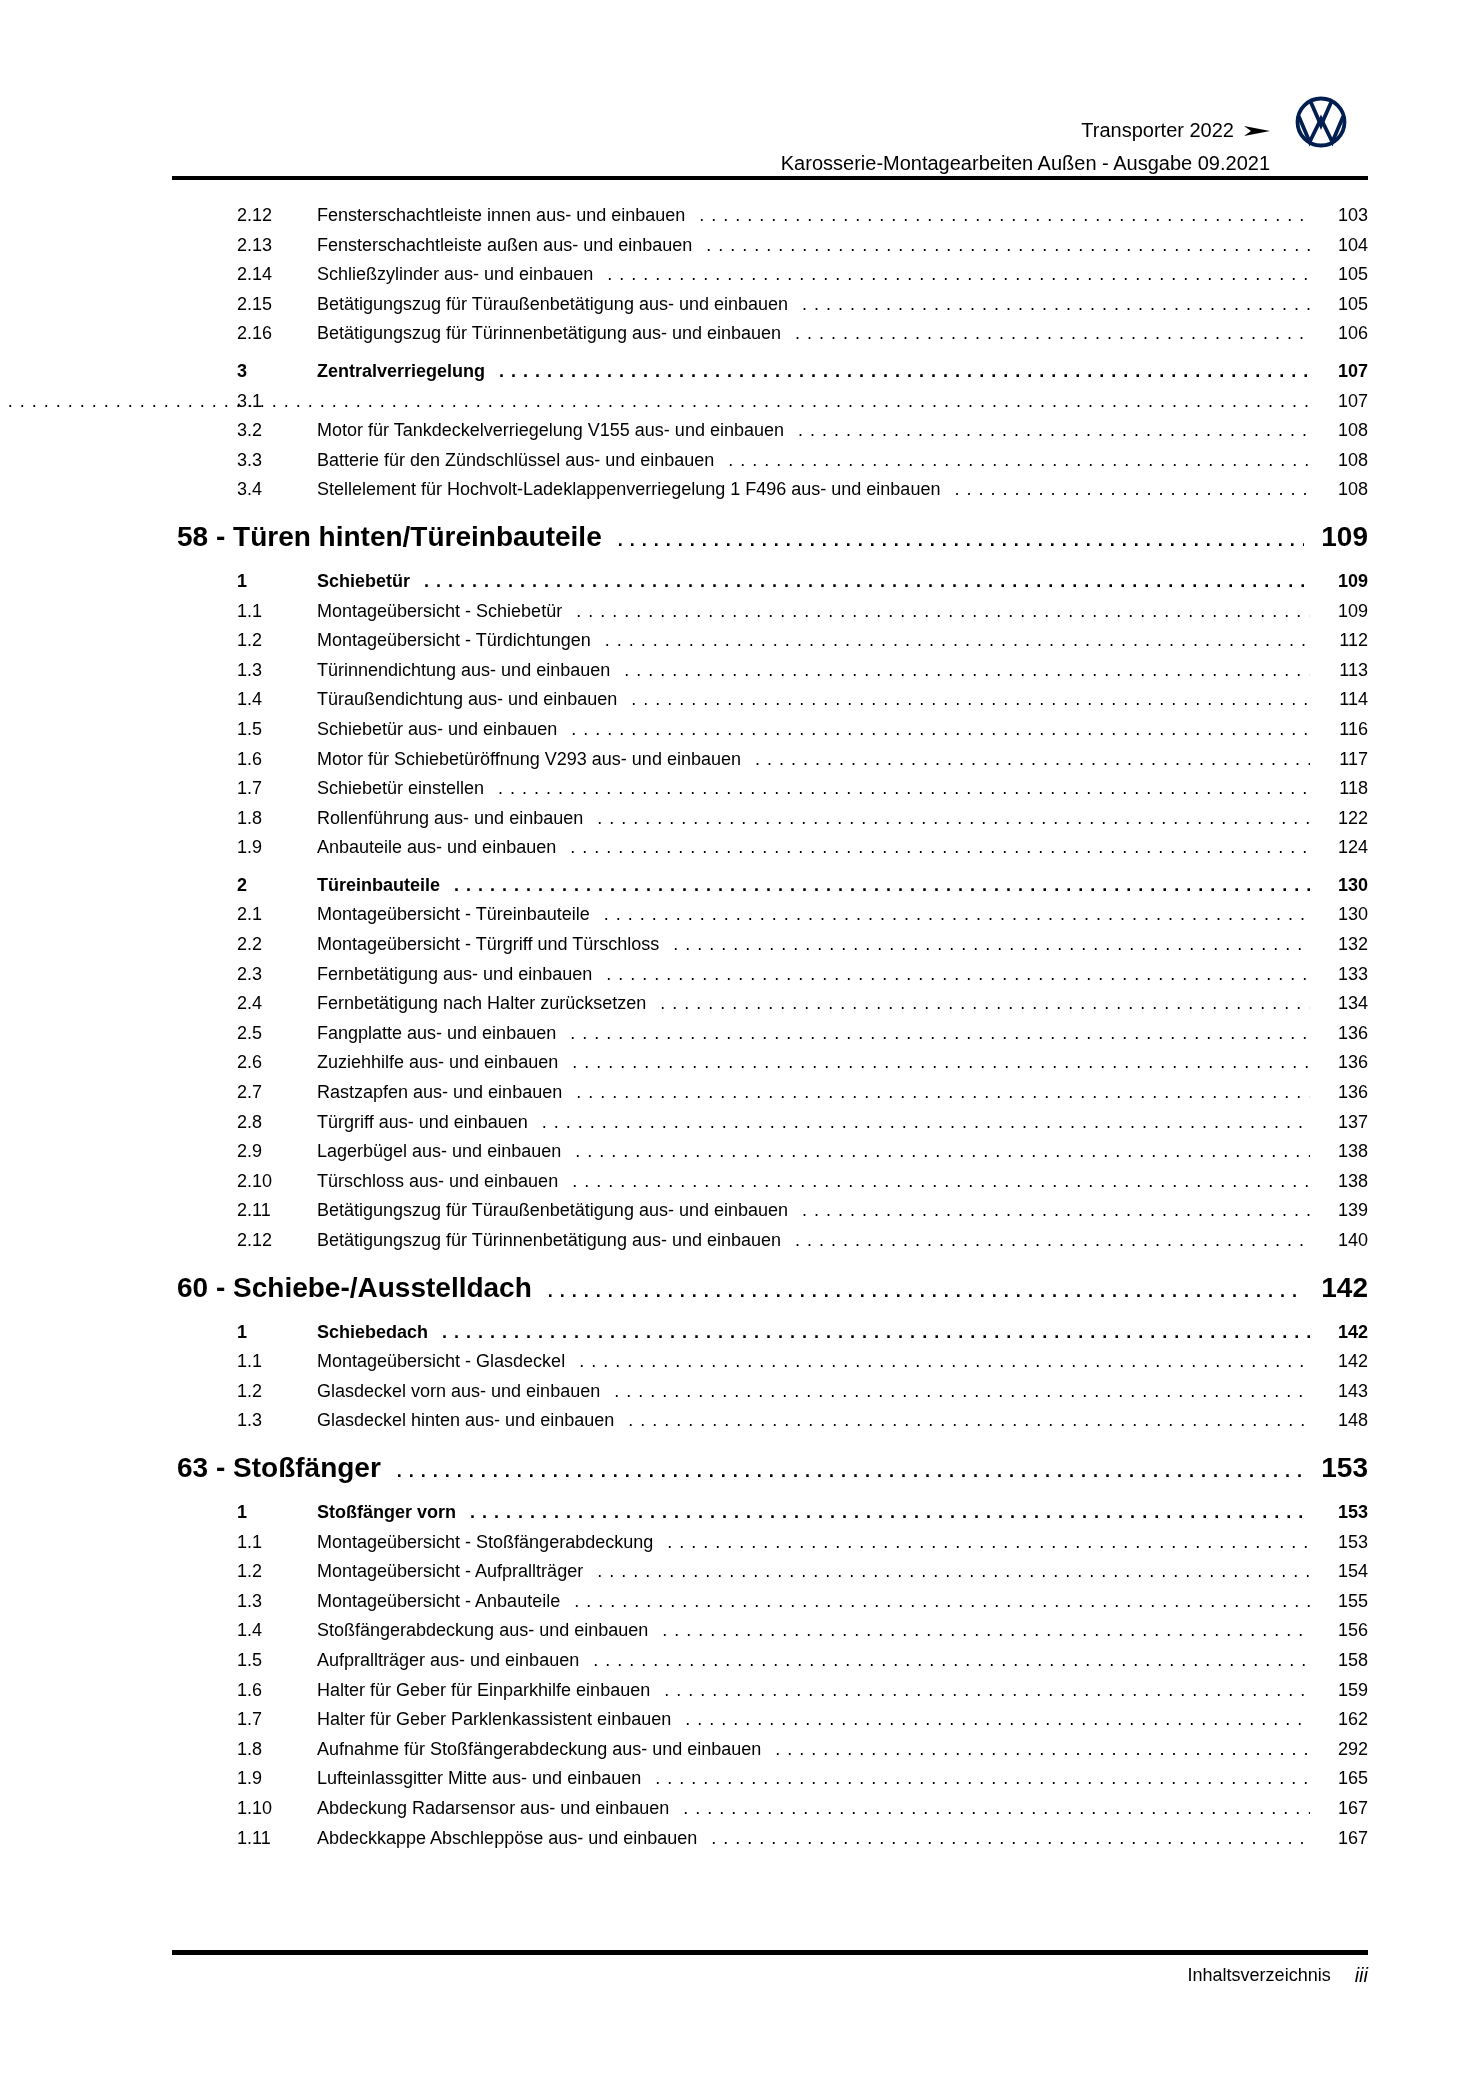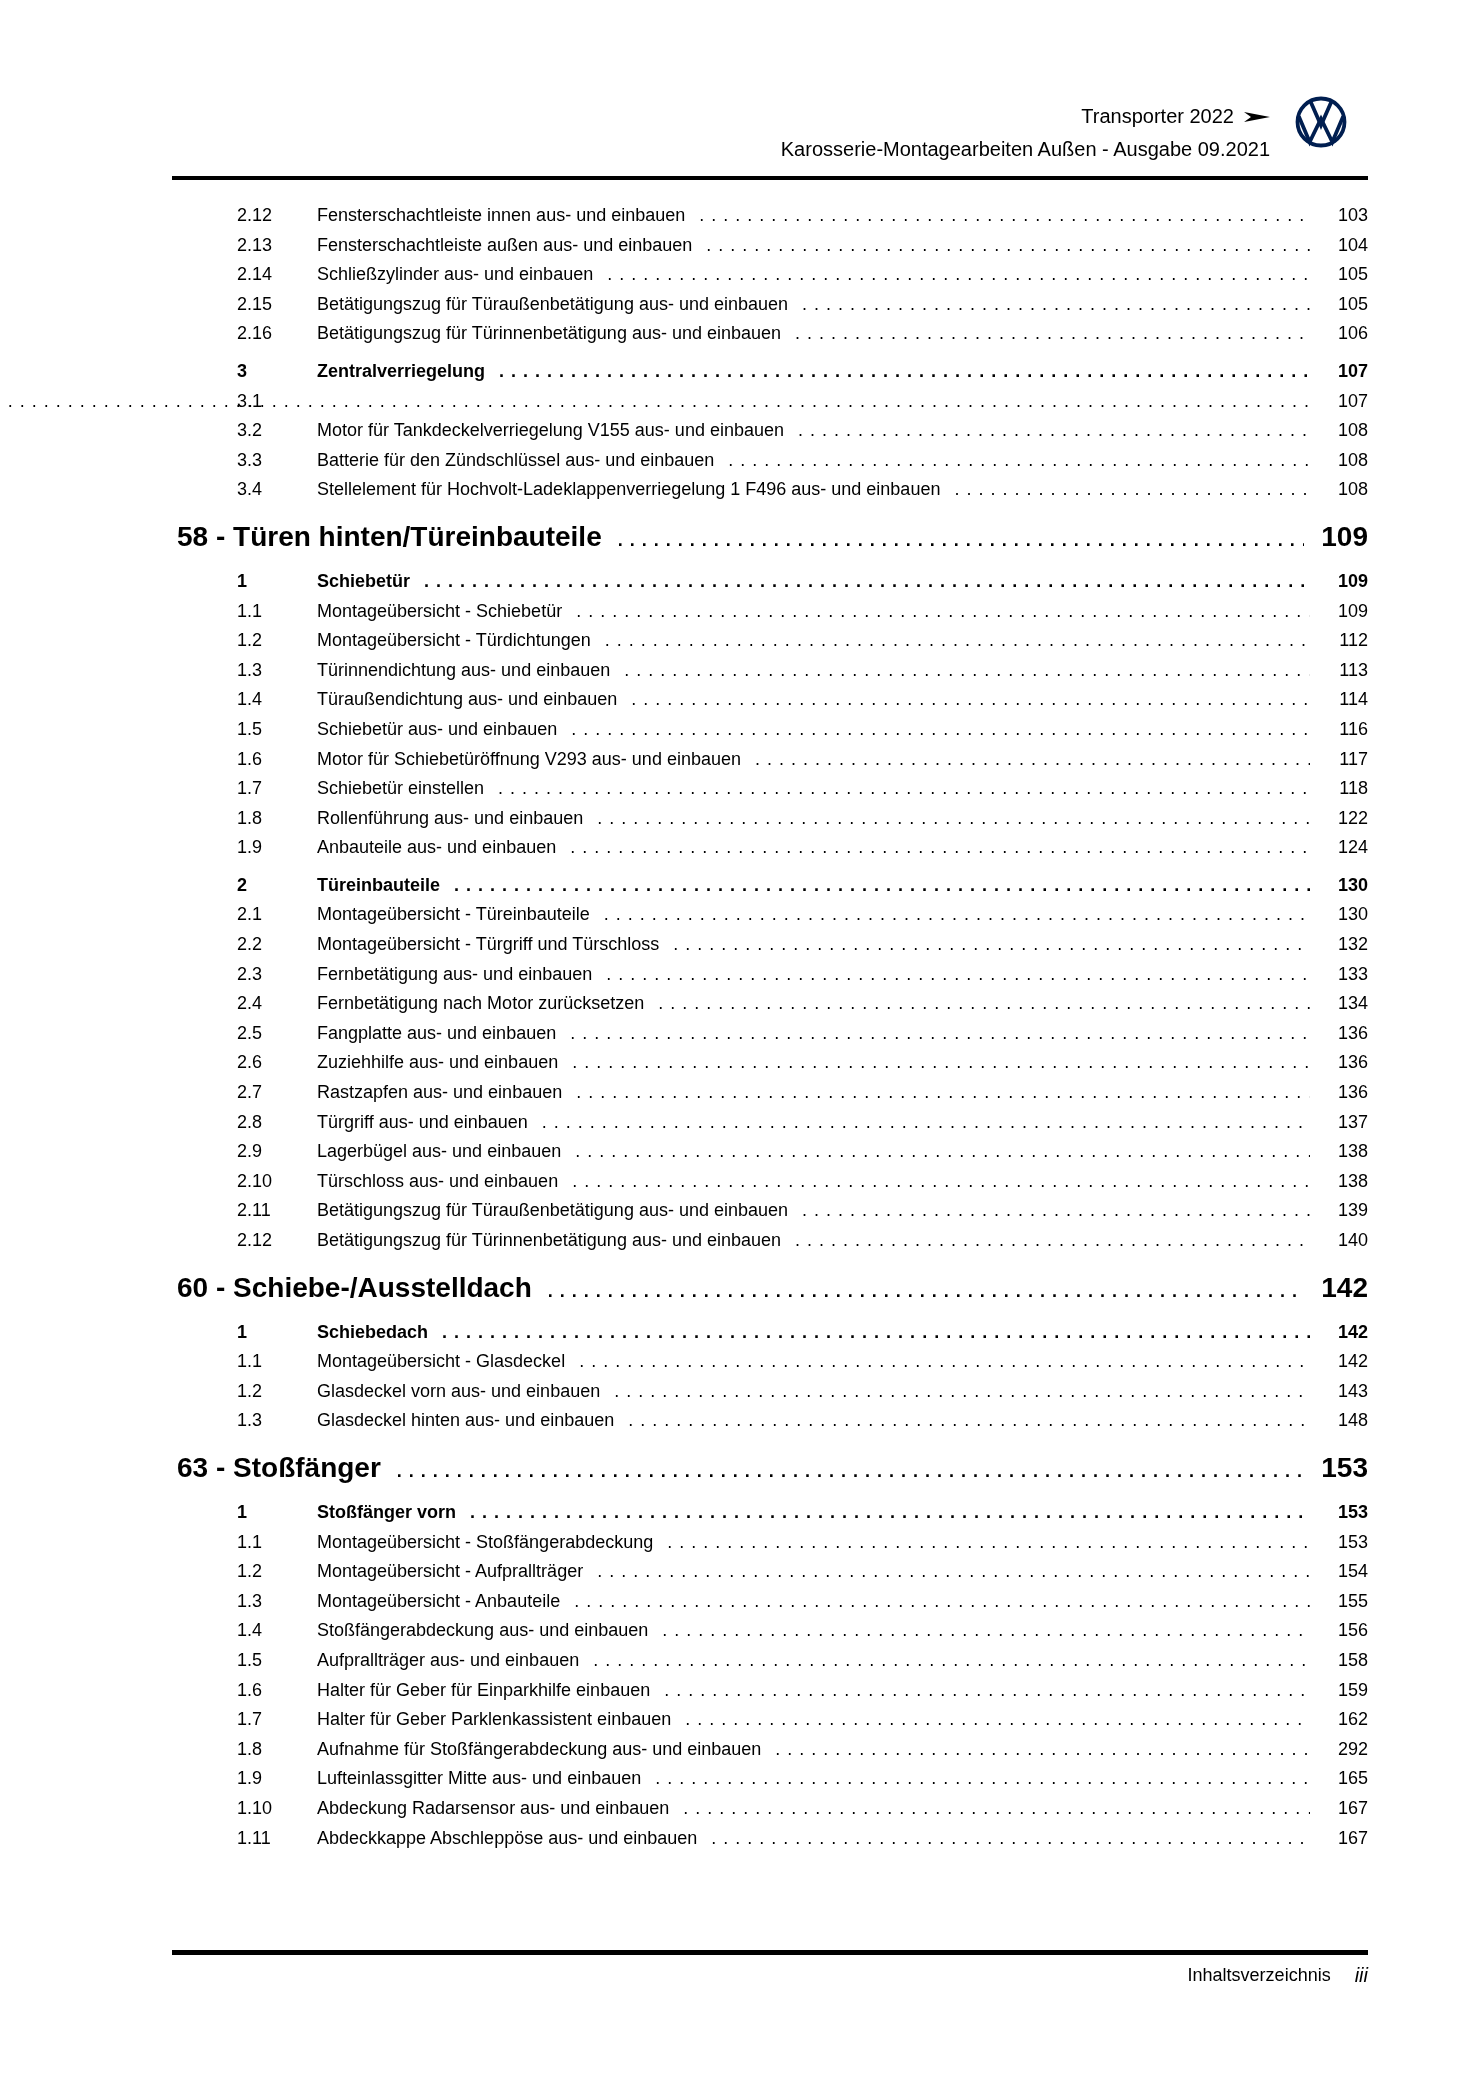--- a/index.html
+++ b/index.html
@@ -5,21 +5,21 @@
   * { margin:0; padding:0; box-sizing:border-box; }
   html, body { background:#ffffff; }
   .page {
     position:relative; width:1472px; height:2082px;
     background:#ffffff; color:#000;
     font-family:"Liberation Sans", sans-serif;
     overflow:hidden;
   }
   
   .header-text {
-    position:absolute; top:100px; right:202px;
+    position:absolute; top:114px; right:202px;
     text-align:right; font-size:20px; line-height:33px; white-space:nowrap;
   }
   .header-line1 { display:flex; justify-content:flex-end; align-items:center; gap:10px; }
   .arrow-icon svg { display:block; }
   .vw-logo {
     position:absolute; left:1294px; top:95px; width:54px; height:54px;
   }
   .rule { position:absolute; left:172px; width:1196px; background:#000; }
   .top-rule { top:176px; height:4px; }
   .bottom-rule { top:1950px; height:5px; }
@@ -230,21 +230,21 @@
     <span class="page-num">132</span>
   </div>
       <div class="row entry">
     <span class="num">2.3</span>
     <span class="title-main">Fernbetätigung aus- und einbauen</span>
     <span class="dots"></span>
     <span class="page-num">133</span>
   </div>
       <div class="row entry">
     <span class="num">2.4</span>
-    <span class="title-main">Fernbetätigung nach Motor zurücksetzen</span>
+    <span class="title-main">Fernbetätigung nach Halter zurücksetzen</span>
     <span class="dots"></span>
     <span class="page-num">134</span>
   </div>
       <div class="row entry">
     <span class="num">2.5</span>
     <span class="title-main">Fangplatte aus- und einbauen</span>
     <span class="dots"></span>
     <span class="page-num">136</span>
   </div>
       <div class="row entry">

